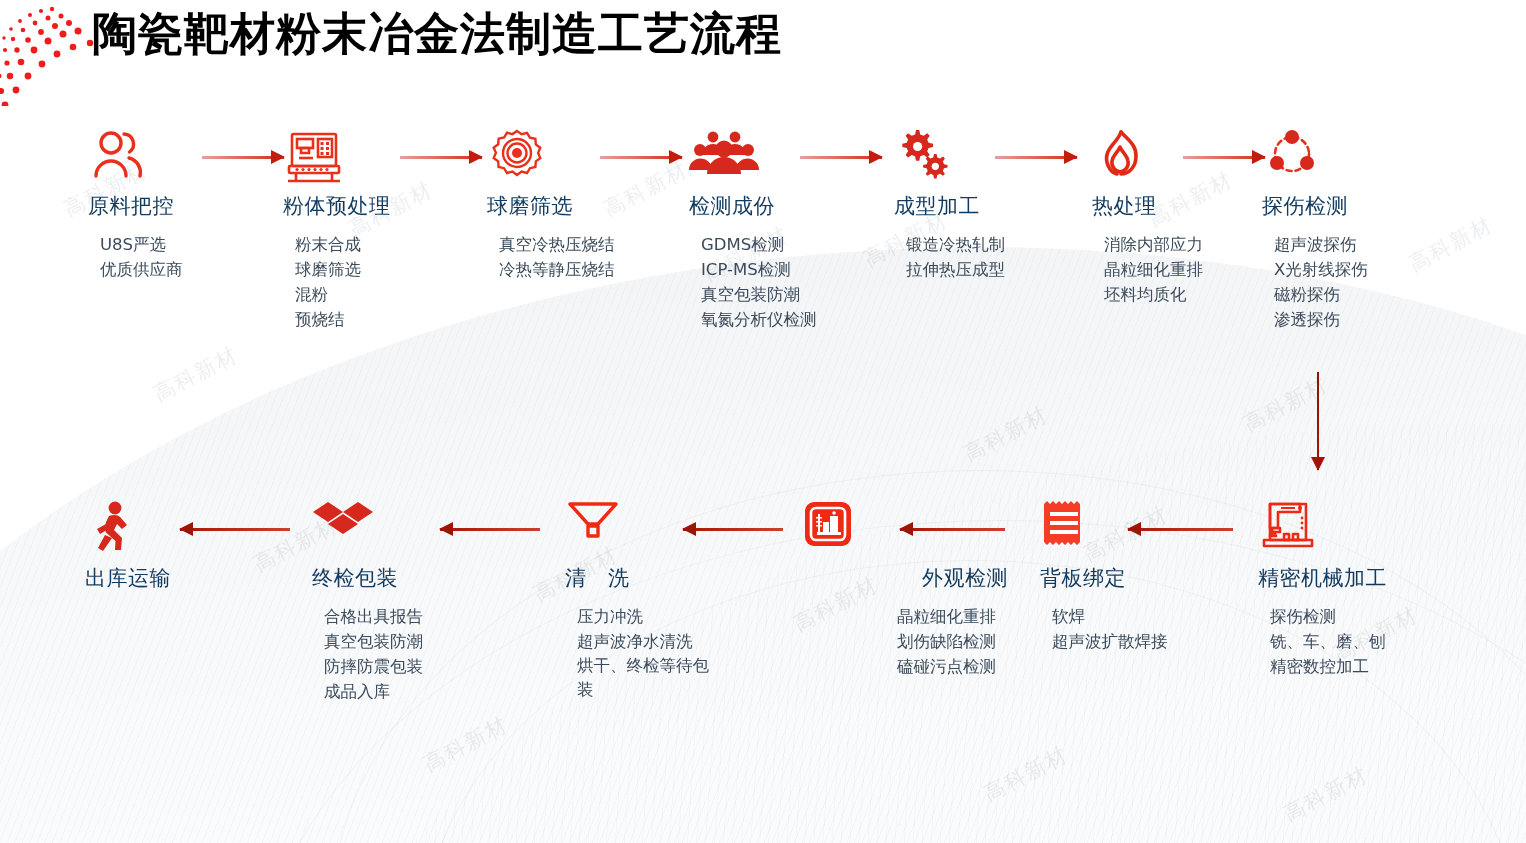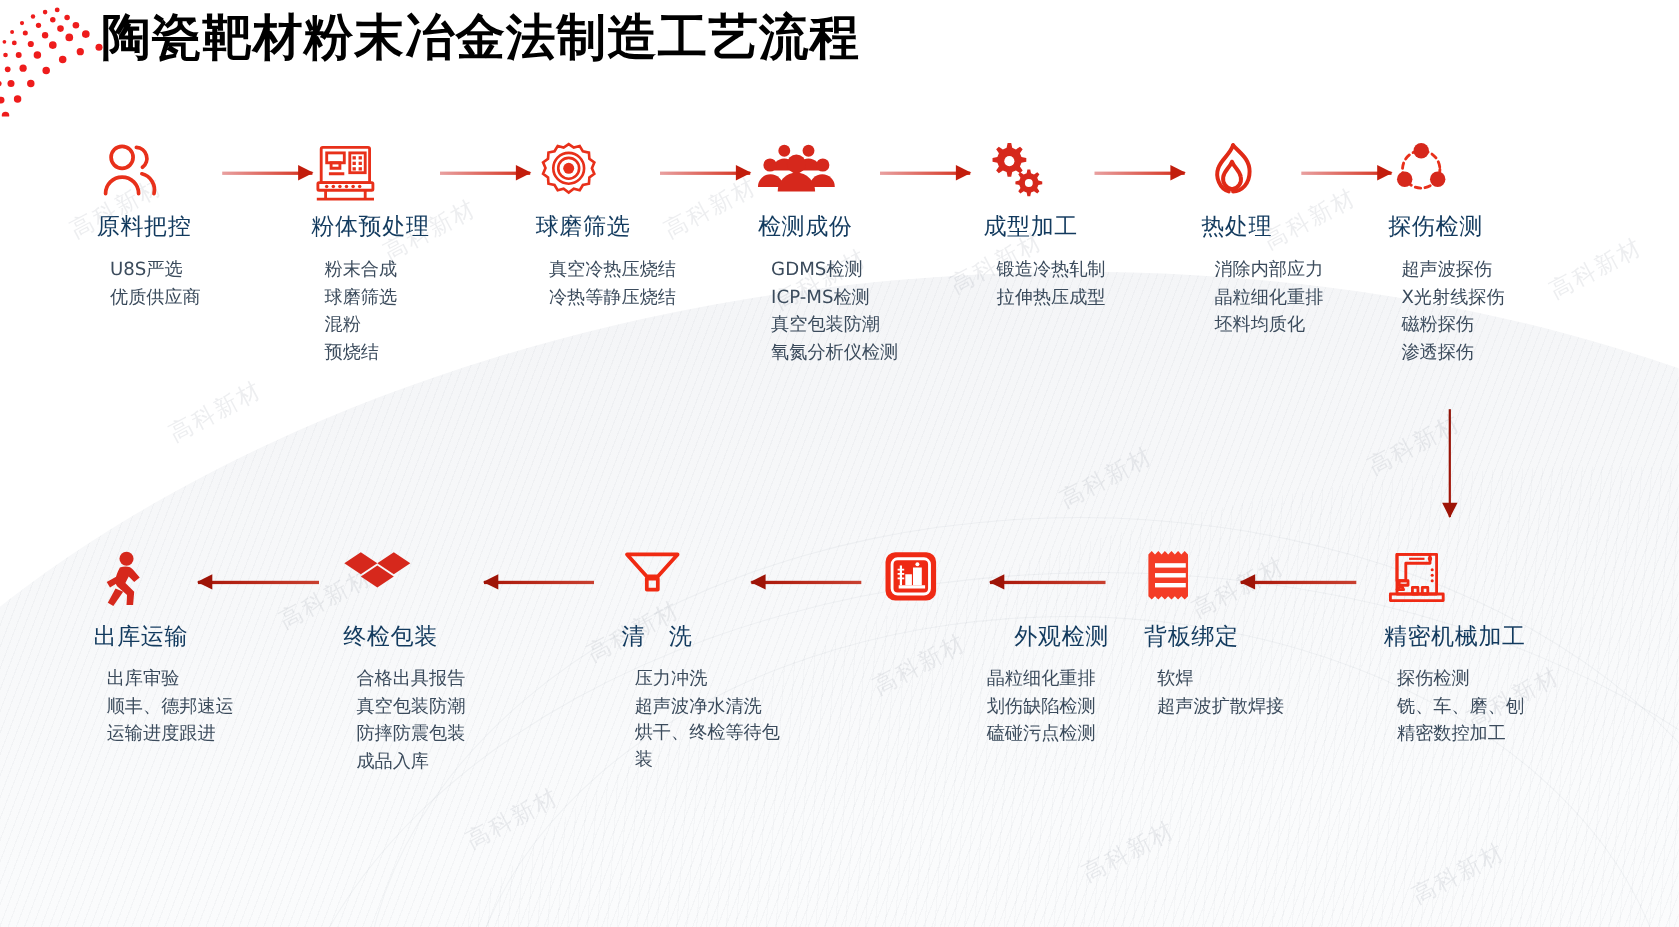--- a/index.html
+++ b/index.html
@@ -459,25 +459,20 @@
     <svg width="56" height="52" viewBox="0 0 56 52">
       <g fill="#d6281c">
         <circle cx="30" cy="8" r="6.4"></circle>
         <path d="M24 16 c5-2 10-1 12 2 l6 7 -5 4 -5-5 -3 6 8 8 -1 12 -6 0 0.5-9 -9-8 c-2.5-3-2-9 2.5-17z"></path>
         <path d="M21 24 l-9 5 3 5 10-6z"></path>
         <path d="M20 35 l-7 13 5 3 9-13z"></path>
       </g>
     </svg>
   </span>
   <div class="step-title">出库运输</div>
-  <ul class="step-items">
-    <li>出库审验</li>
-    <li>顺丰、德邦速运</li>
-    <li>运输进度跟进</li>
-  </ul>
 </div>
 
 <div class="step" style="left:312px; top:500px;">
   <span class="step-icon">
     <svg width="62" height="52" viewBox="0 0 62 52">
       <g fill="#d6281c">
         <path d="M16 2 L31 12 L16 22 L1 12 z"></path>
         <path d="M46 2 L61 12 L46 22 L31 12 z"></path>
         <path d="M31 14 L46 24 L31 34 L16 24 z"></path>
       </g>

